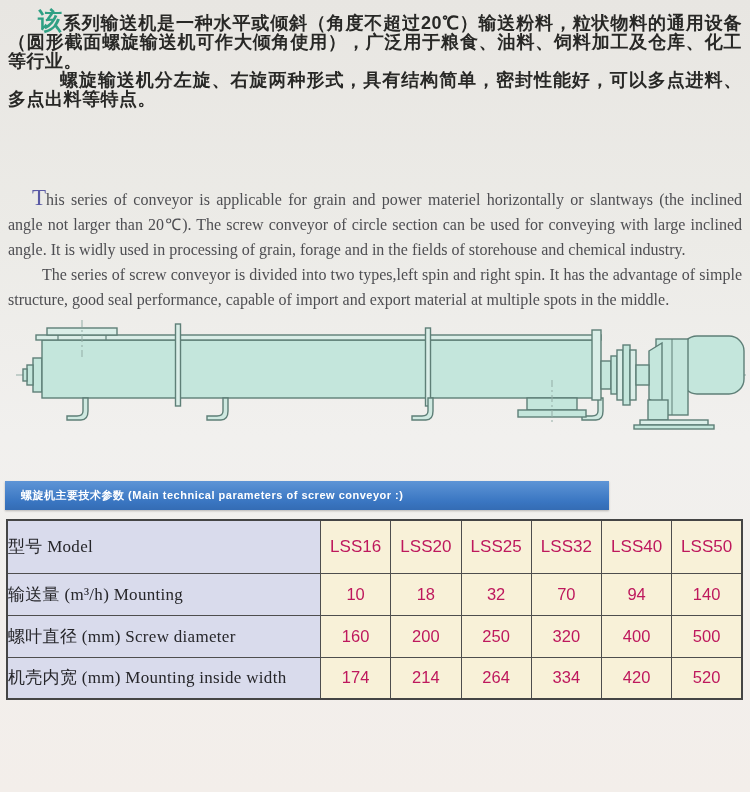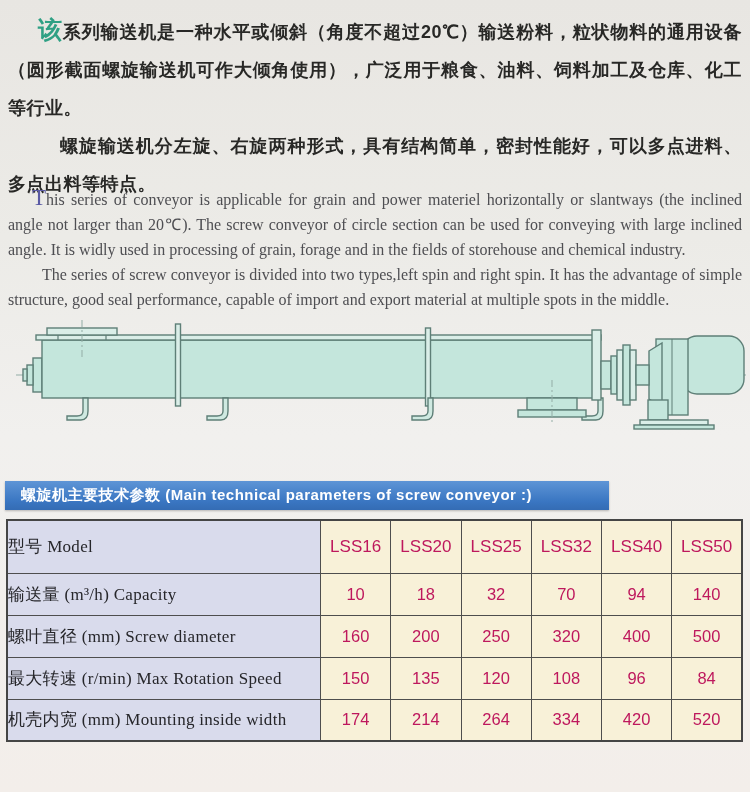--- a/index.html
+++ b/index.html
@@ -8,21 +8,21 @@
     width:750px;height:792px;
     margin:0 auto;
     overflow:hidden;
     background:linear-gradient(180deg,#e8e6e2 0%,#ecebe7 30%,#f1f0ee 55%,#f3eeea 100%);
     font-family:"Liberation Sans",sans-serif;
   }
   
   .zh-block{position:absolute;top:11px;left:8px;right:8px;}
   .zh-block p{
     margin:0;text-align:justify;
-    font-size:18px;line-height:38px;font-weight:bold;
+    font-size:18px;line-height:19px;font-weight:bold;
     color:#282826;letter-spacing:0.5px;
     font-family:"Liberation Sans",sans-serif;
   }
   .zh-p1{text-indent:30px;}
   .zh-p2{text-indent:52px;}
   .zh-first{color:#2fa084;font-size:24px;font-weight:bold;}
   
   .en-block{position:absolute;top:151px;left:8px;right:8px;margin-top:35px;}
   .en-block p{
     margin:0;text-align:justify;
@@ -36,21 +36,21 @@
   
   .drawing{position:absolute;top:298px;left:0;width:750px;height:170px;}
   
   .banner{
     position:absolute;top:481px;left:5px;width:604px;height:29px;
     background:linear-gradient(180deg,#5e95d6 0%,#3a76c2 70%,#346cb4 100%);
     box-shadow:0 1px 2px rgba(0,0,0,0.25);
     display:flex;align-items:center;
   }
   .banner span{
-    color:#ffffff;font-weight:bold;font-size:15px;letter-spacing:0.5px;
+    color:#ffffff;font-weight:bold;font-size:11px;letter-spacing:0.5px;
     padding-left:16px;white-space:nowrap;
     font-family:"Liberation Sans",sans-serif;
   }
   
   table.params{
     position:absolute;top:519px;left:6px;width:737px;
     border-collapse:collapse;table-layout:fixed;
     background:#f8f1d8;
   }
   table.params{border:2px solid #454545;}
@@ -154,47 +154,38 @@
         <tr class="hdr">
       <td class="lbl">型号 Model</td>
       <td class="val">LSS16</td>
       <td class="val">LSS20</td>
       <td class="val">LSS25</td>
       <td class="val">LSS32</td>
       <td class="val">LSS40</td>
       <td class="val">LSS50</td>
     </tr>
     <tr>
-      <td class="lbl">输送量 (m³/h) Capacity</td>
+      <td class="lbl">输送量 (m³/h) Mounting</td>
       <td class="val">10</td>
       <td class="val">18</td>
       <td class="val">32</td>
       <td class="val">70</td>
       <td class="val">94</td>
       <td class="val">140</td>
     </tr>
     <tr>
       <td class="lbl">螺叶直径 (mm) Screw diameter</td>
       <td class="val">160</td>
       <td class="val">200</td>
       <td class="val">250</td>
       <td class="val">320</td>
       <td class="val">400</td>
       <td class="val">500</td>
     </tr>
     <tr>
-      <td class="lbl">最大转速 (r/min) Max Rotation Speed</td>
-      <td class="val">150</td>
-      <td class="val">135</td>
-      <td class="val">120</td>
-      <td class="val">108</td>
-      <td class="val">96</td>
-      <td class="val">84</td>
-    </tr>
-    <tr>
       <td class="lbl">机壳内宽 (mm) Mounting inside width</td>
       <td class="val">174</td>
       <td class="val">214</td>
       <td class="val">264</td>
       <td class="val">334</td>
       <td class="val">420</td>
       <td class="val">520</td>
     </tr>
   </tbody>
     </table>

